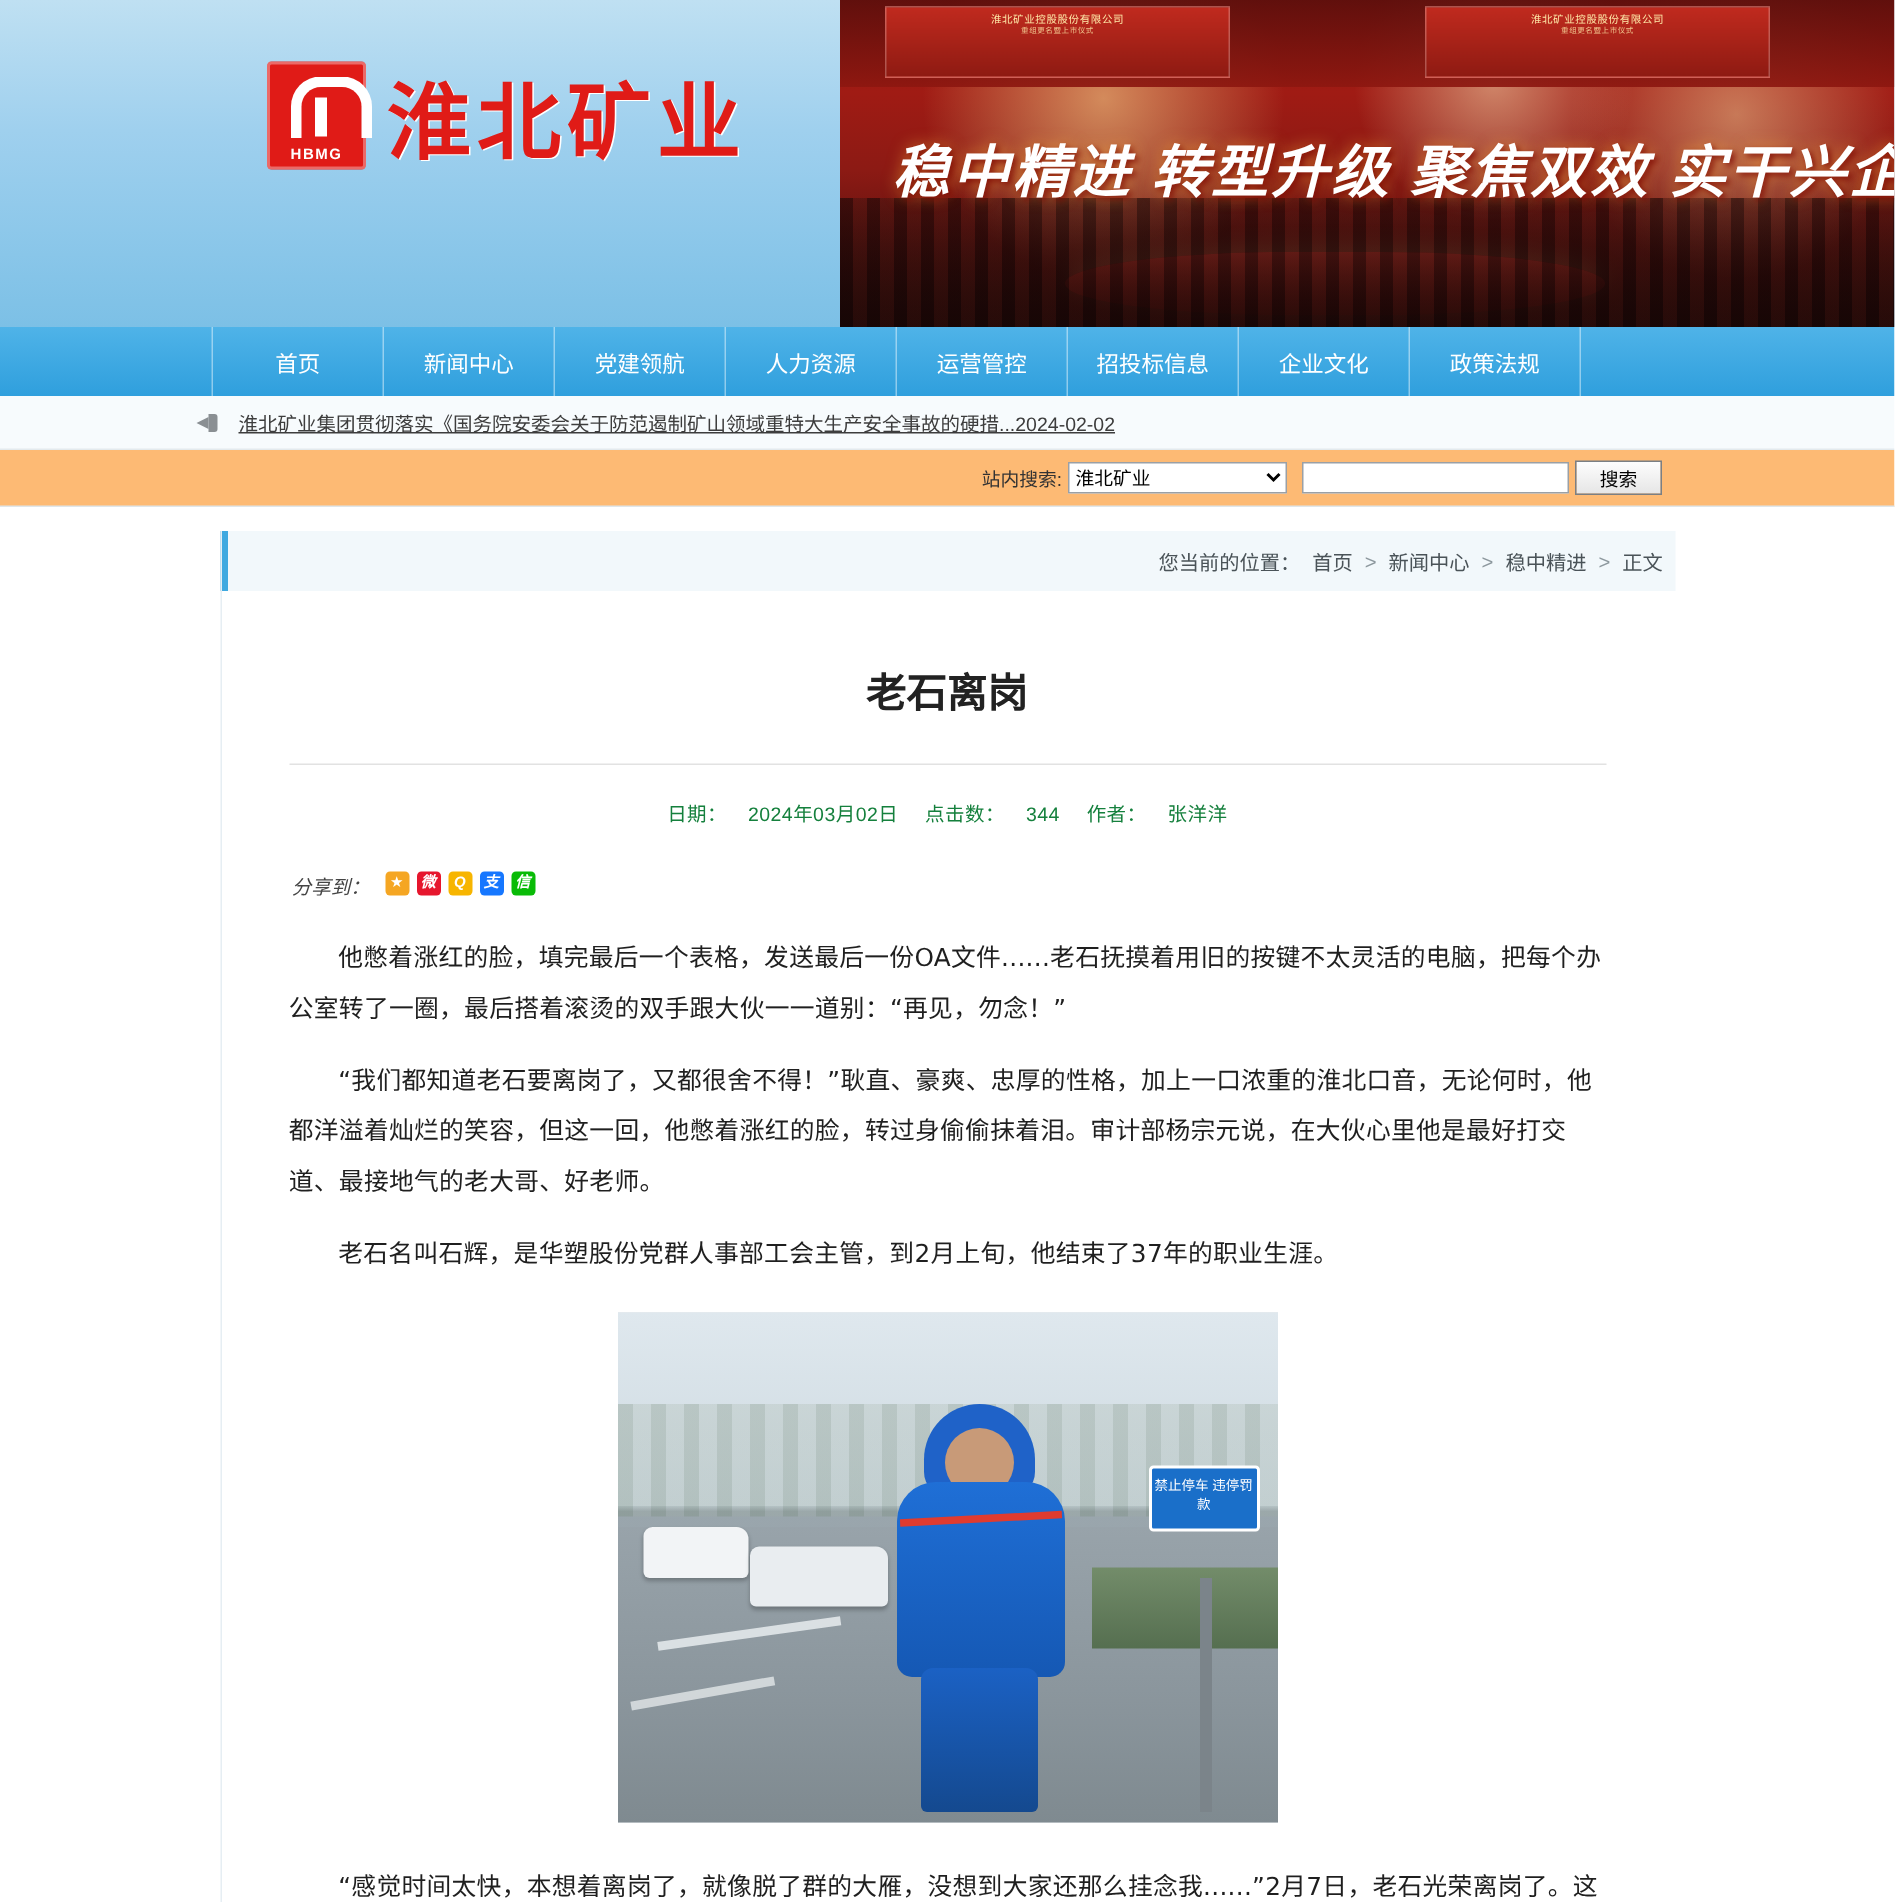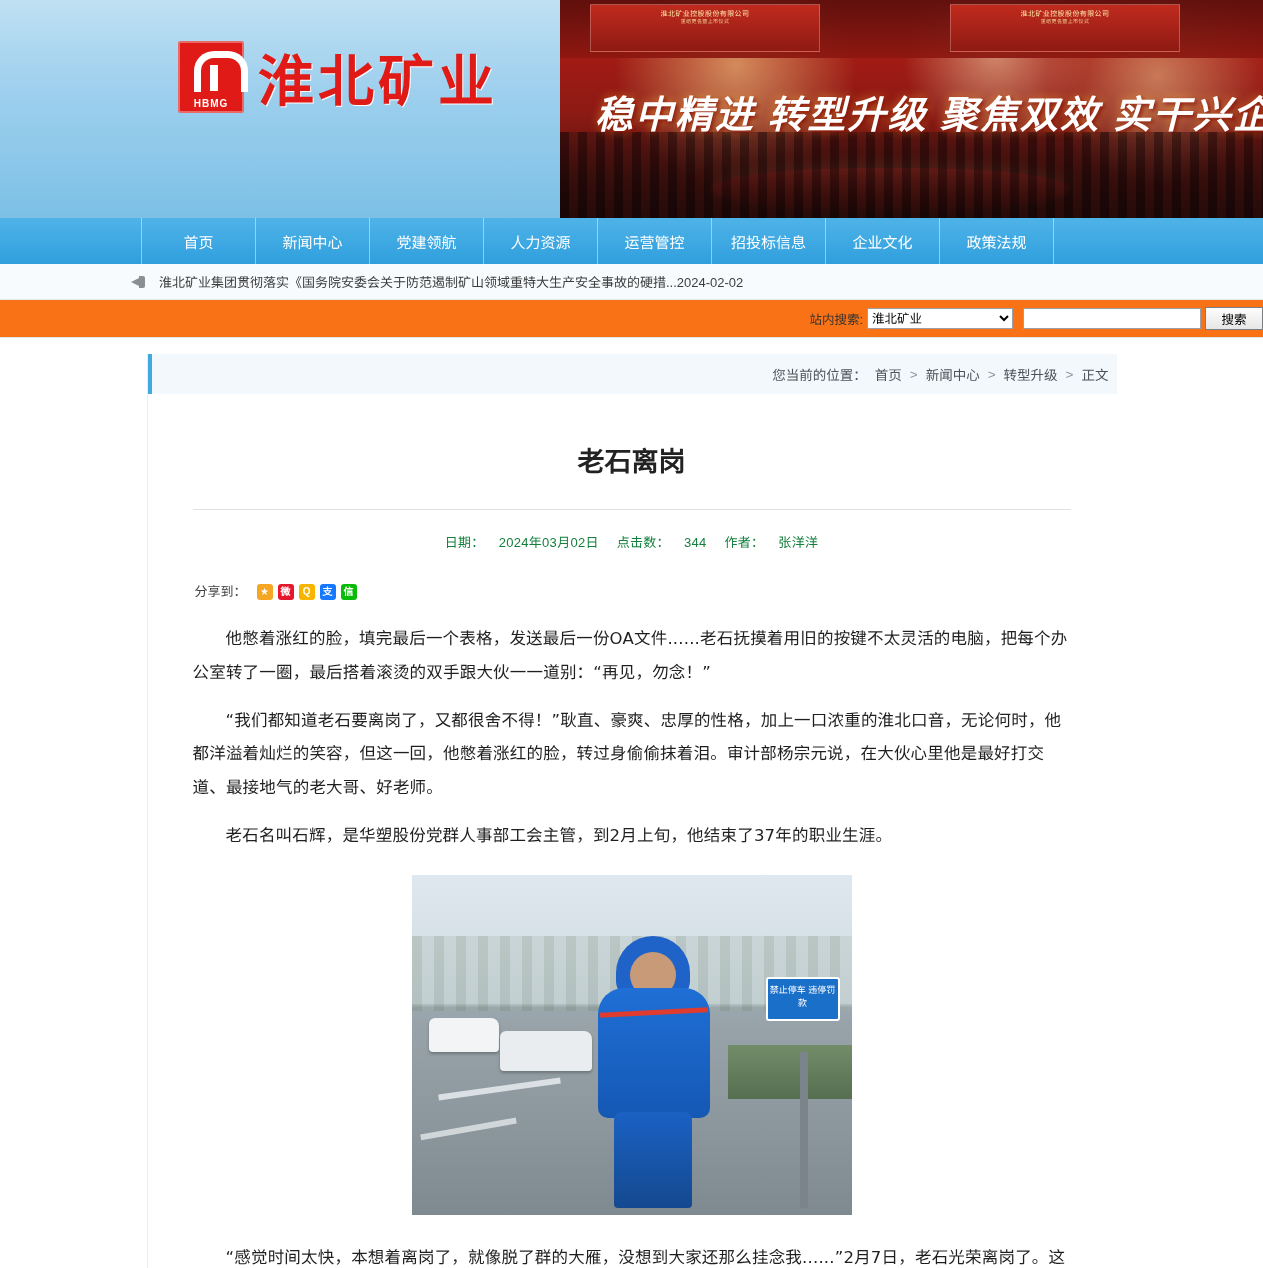--- a/index.html
+++ b/index.html
@@ -188,29 +188,31 @@
     position: absolute;
     left: 8px; top: 3px;
     width: 6px; height: 12px;
     background: #8a8f93;
     border-radius: 0 2px 2px 0;
   }
   .notice-text {
     font-size: 13px;
     color: #3d3d3d;
     cursor: pointer;
+    text-decoration: underline;
   }
 
   
   .search-row {
     height: 37px;
     display: flex;
     align-items: center;
     justify-content: flex-end;
-    background: #f97316;
+    padding-right: 155px;
+    background: #fdba74;
     border-bottom: 1px solid #dfe6ea;
   }
   .search-label {
     font-size: 12.5px;
     color: #333;
     margin-right: 4px;
   }
   .search-select {
     width: 146px;
     height: 21px;
@@ -293,25 +295,26 @@
     text-align: center;
     font-size: 13px;
     color: #15803d;
     margin-bottom: 30px;
     letter-spacing: .3px;
   }
   .meta span { margin: 0 7px; }
 
   .share-row {
     display: flex;
-    align-items: flex-end;
+    align-items: flex-start;
     font-size: 13px;
     color: #444;
     margin-bottom: 22px;
     padding-left: 2px;
+    font-style: italic;
   }
   .share-label { margin-right: 10px; }
   .share-icons { display: flex; gap: 5px; }
   .share-ic {
     width: 16px; height: 16px;
     border-radius: 3px;
     display: inline-flex;
     align-items: center;
     justify-content: center;
     color: #fff;
@@ -510,21 +513,21 @@
 </div>
 
 <div class="page">
 
   <div class="breadcrumb">
     <span>您当前的位置：</span>
     <span class="crumb">首页</span>
     <span class="sep">&gt;</span>
     <span class="crumb">新闻中心</span>
     <span class="sep">&gt;</span>
-    <span class="crumb">转型升级</span>
+    <span class="crumb">稳中精进</span>
     <span class="sep">&gt;</span>
     <span class="crumb">正文</span>
   </div>
 
   <div class="article">
     <h1 class="article-title">老石离岗</h1>
     <hr class="title-rule">
 
     <div class="meta">
       <span>日期：</span><span>2024年03月02日</span>

